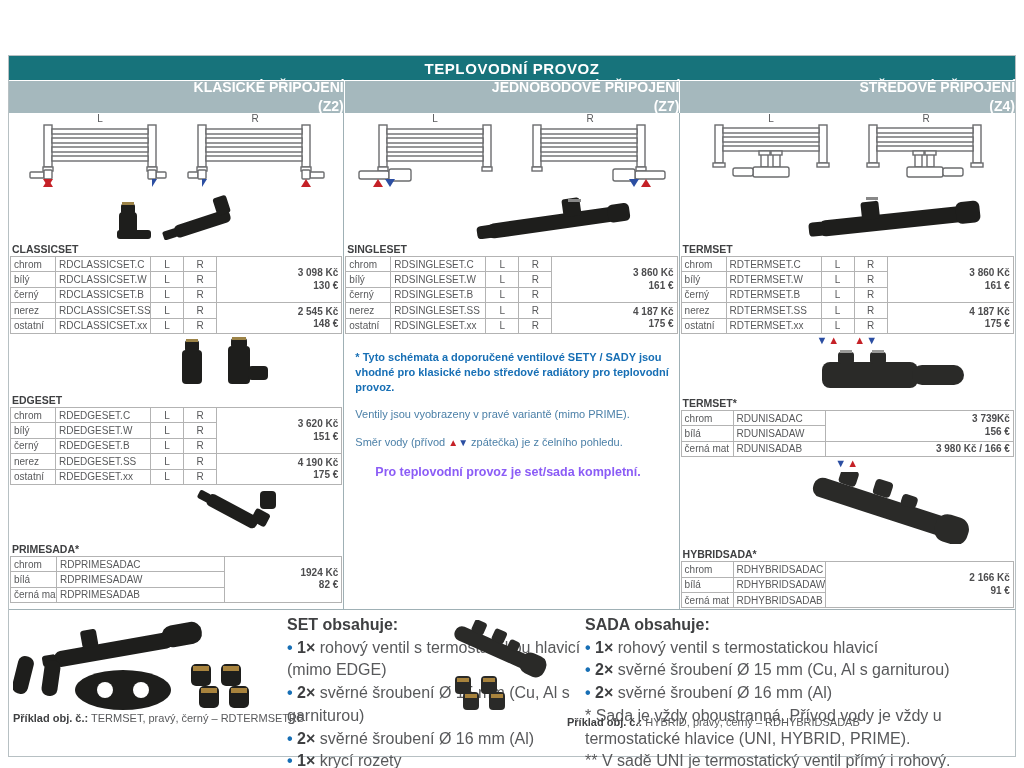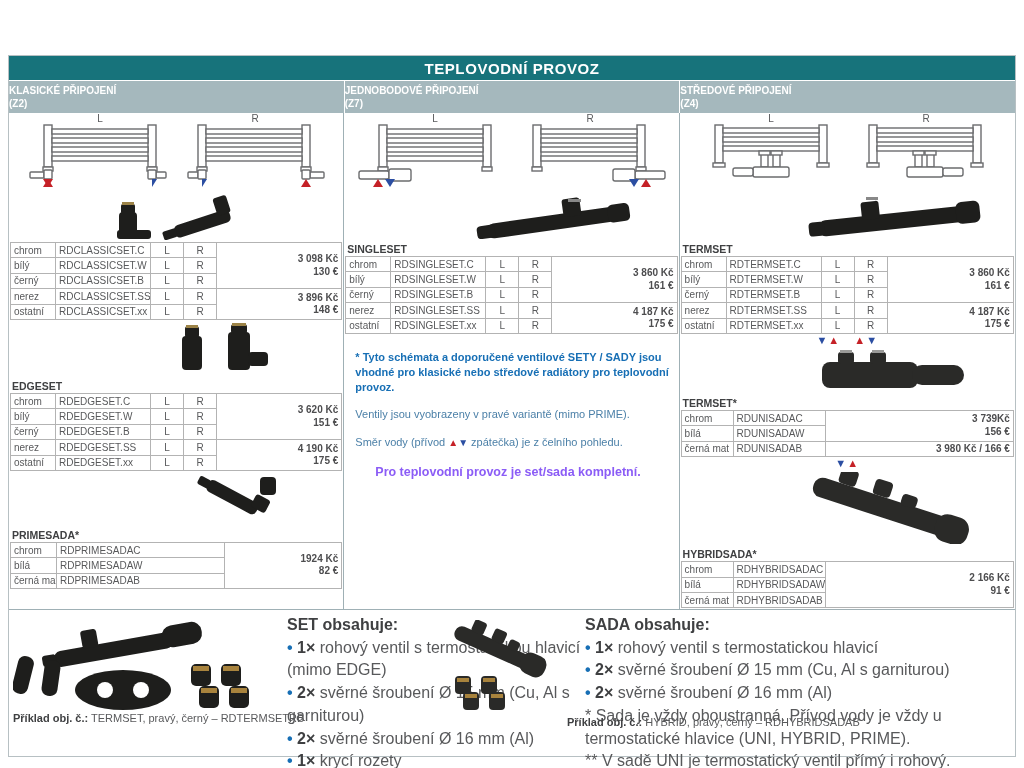--- a/index.html
+++ b/index.html
@@ -1,22 +1,22 @@
 <!DOCTYPE html>
 <html><head>
 <meta charset="utf-8">
 <style>
   html,body{margin:0;padding:0;background:#ffffff;}
   body{width:1024px;height:768px;position:relative;font-family:"Liberation Sans",sans-serif;color:#58595b;}
   .frame{position:absolute;left:8px;top:55px;width:1006px;height:700px;border:1px solid #b7c0c3;background:#fff;}
   .titlebar{height:24px;background:#17737b;color:#fff;display:flex;align-items:center;justify-content:center;
             font-weight:bold;font-size:15px;letter-spacing:.6px;}
   .bands{height:32px;display:flex;background:#a5b8bd;border-top:1px solid #fff;}
-  .band{flex:1;display:flex;flex-direction:column;align-items:flex-start;justify-content:center;color:#fff;
-        font-weight:bold;font-size:10px;line-height:1.35;border-right:1px solid #fff;text-align:center;}
+  .band{flex:1;display:flex;flex-direction:column;align-items:flex-end;justify-content:center;color:#fff;
+        font-weight:bold;font-size:14px;line-height:1.35;border-right:1px solid #fff;text-align:center;}
   .band:last-child{border-right:none;}
   .grid{display:flex;height:496px;border-bottom:1px solid #9fb0b5;}
   .col{width:335.3px;border-right:1px solid #9fb0b5;padding:0 1px;box-sizing:border-box;overflow:hidden;}
   .col:last-child{border-right:none;}
   
   table.ptable{border-collapse:collapse;width:100%;table-layout:fixed;font-size:10px;color:#58595b;margin:1px 0 0 0;border-radius:19px;}
   table.ptable td{border:1px solid #b3b3b3;padding:0 3px;height:14.4px;white-space:nowrap;overflow:hidden;}
   td.lr{text-align:center;}
   td.price{text-align:right;font-weight:bold;color:#4d4d4f;line-height:1.25;}
   .setname{font-weight:bold;font-size:10.5px;color:#3f4042;margin:2px 0 0 2px;}
@@ -118,20 +118,21 @@
             <g transform="rotate(-18 105 28)">
               <rect x="72" y="22" width="58" height="13" rx="5"></rect>
                 <rect x="118" y="8" width="14" height="18" rx="3"></rect>
               <rect x="60" y="24" width="14" height="9" rx="2"></rect>
             </g>
           </g>
           <rect x="21" y="8" width="12" height="3" fill="#9c8347"></rect>
         </svg>
       </div>
 
+      <div class="setname">CLASSICSET</div>
       <table class="ptable">
         <colgroup>
             <col style="width:45px">
             <col style="width:95px">
             <col style="width:33px">
             <col style="width:33px">
             <col>
           </colgroup>
         <tbody>
             <tr>
@@ -155,21 +156,21 @@
               <td>RDCLASSICSET.B</td>
               <td class="lr">L</td>
               <td class="lr">R</td>
             </tr>
         <tr>
           <td>nerez</td>
               <td>RDCLASSICSET.SS</td>
               <td class="lr">L</td>
               <td class="lr">R</td>
           <td class="price" rowspan="2">
-            <div>3 896 Kč</div>
+            <div>2 545 Kč</div>
                 <div>148 €</div>
           </td>
         </tr>
         <tr>
               <td>ostatní</td>
               <td>RDCLASSICSET.xx</td>
               <td class="lr">L</td>
               <td class="lr">R</td>
             </tr>
       </tbody>

